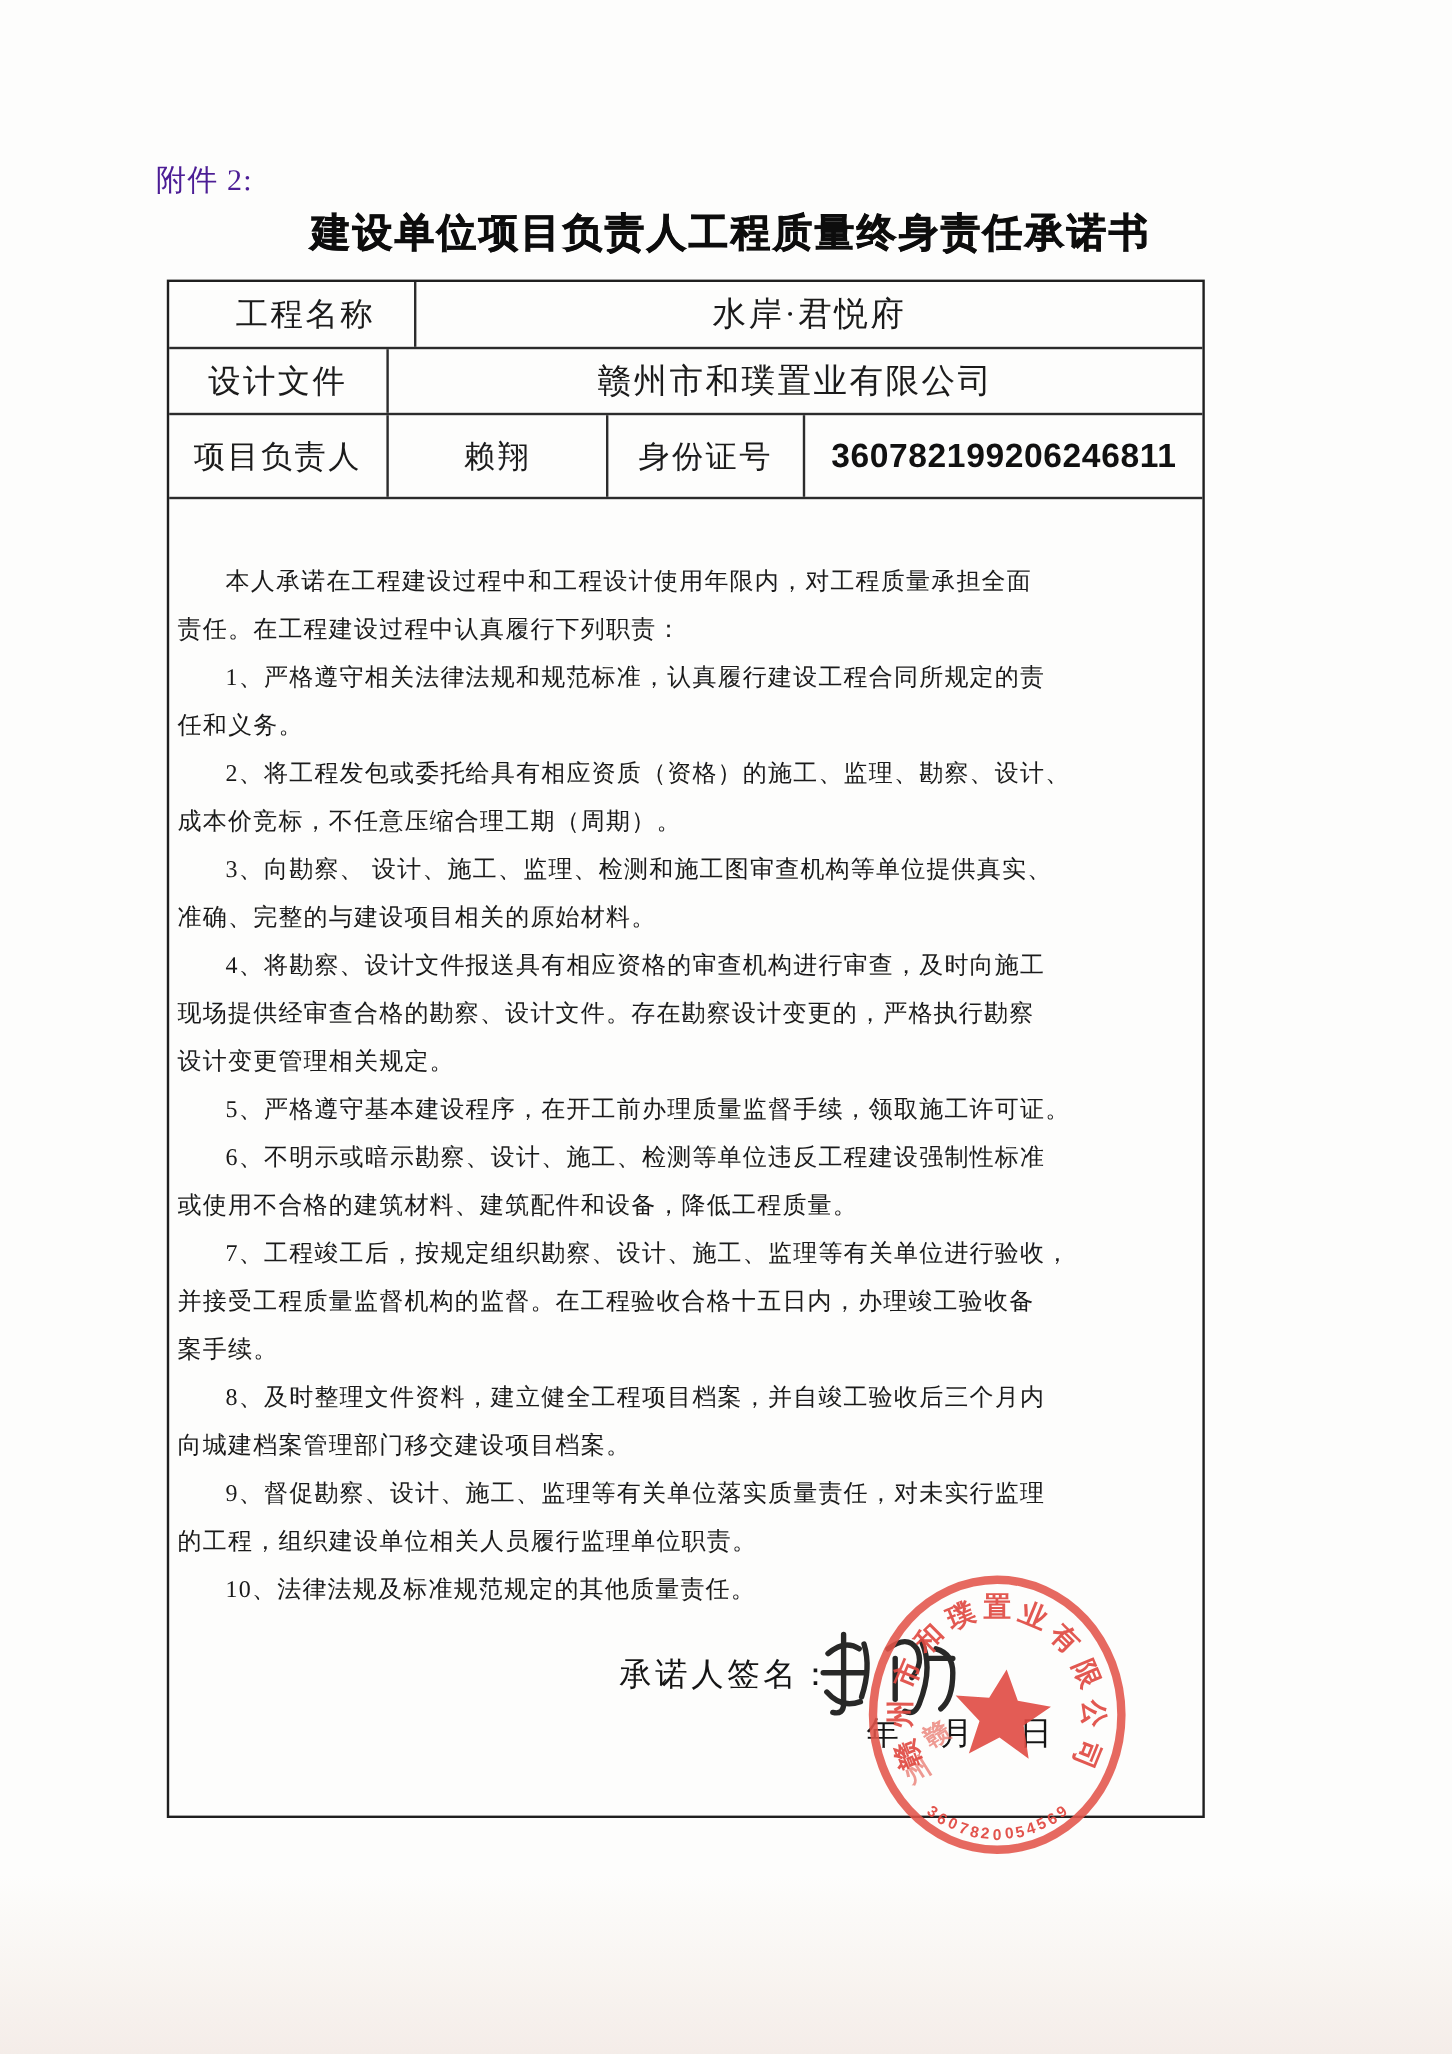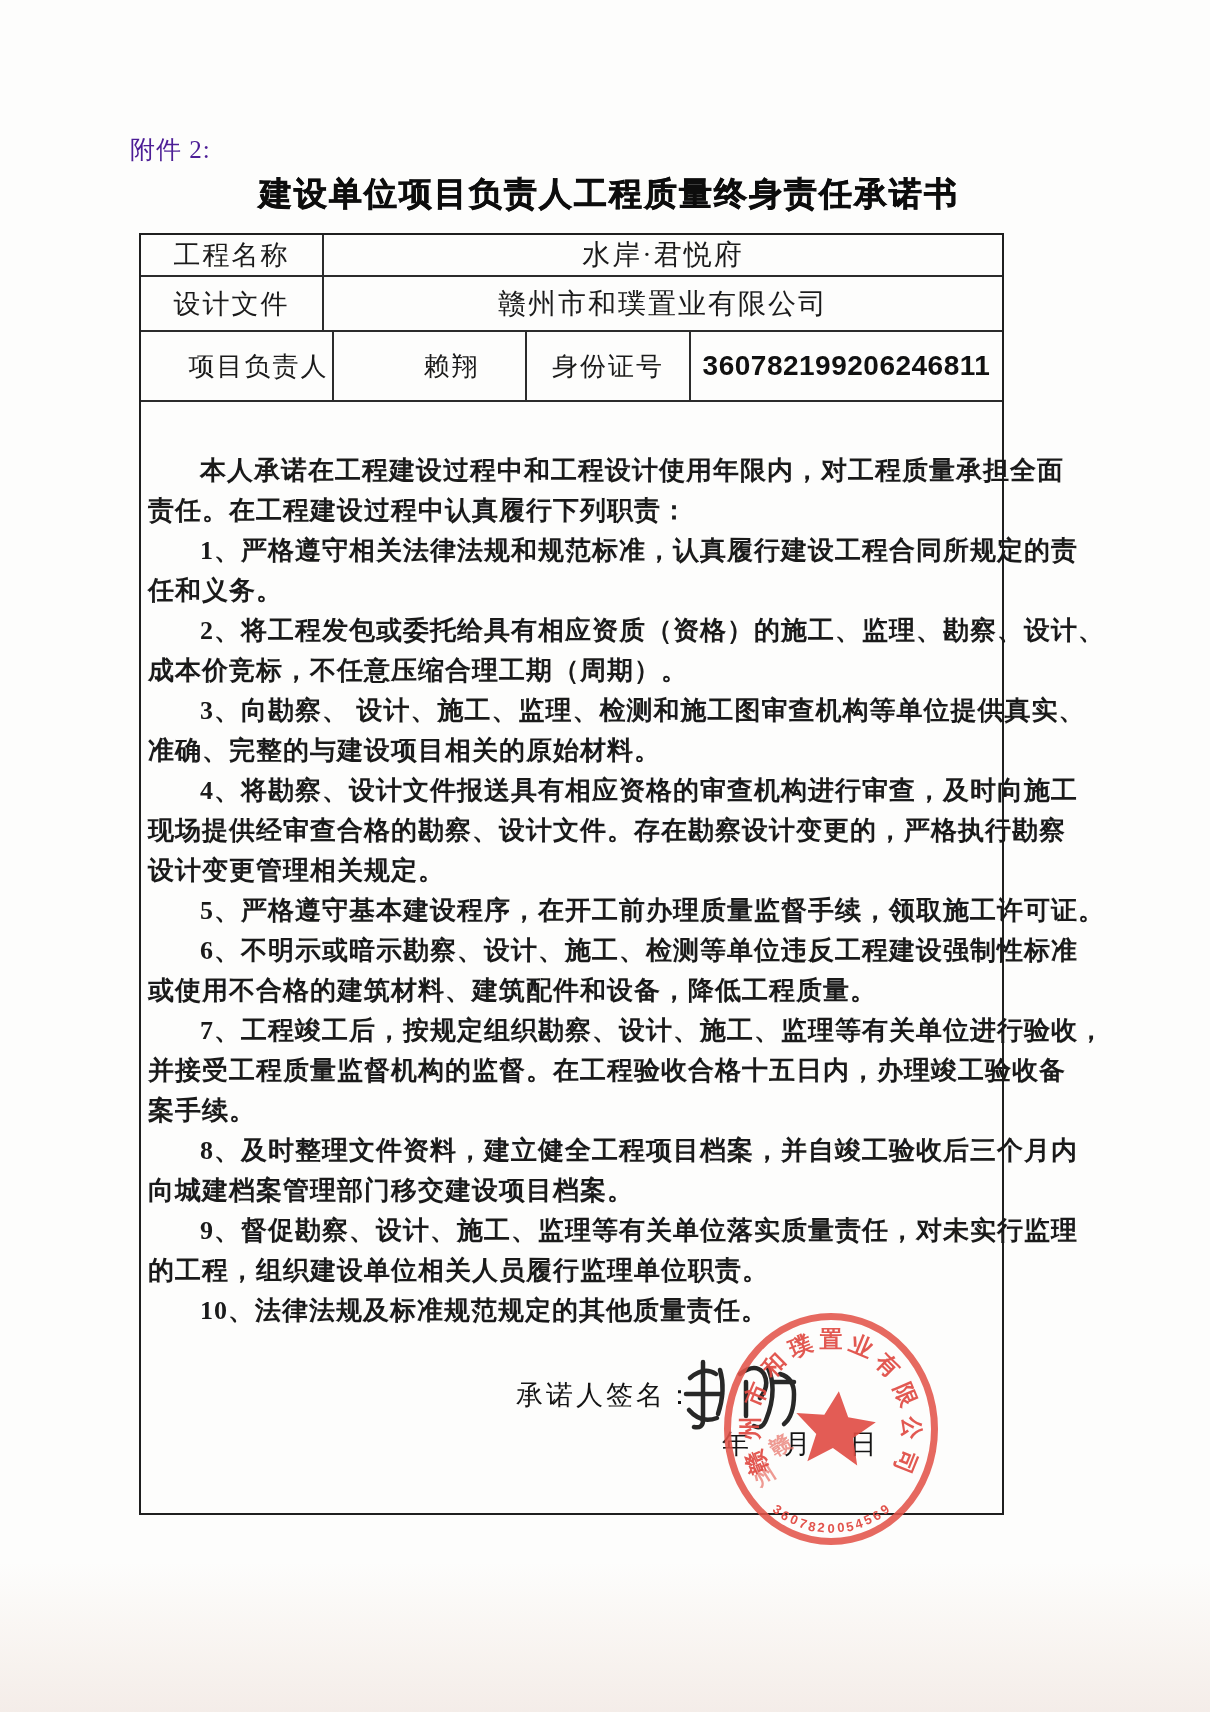--- a/index.html
+++ b/index.html
@@ -27,44 +27,43 @@
     font-weight:900; font-size:33px; letter-spacing:2px;
     color:#0d0d0d; white-space:nowrap;
     -webkit-text-stroke:.6px #0d0d0d;
   }
   .info-table {
     position:absolute; left:139px; top:233px; width:865px; height:1282px;
     border:2.5px solid #1f1f1f;
     background:transparent;
   }
   .trow { display:flex; width:100%; border-bottom:2px solid #2c2c2c; }
-  .trow.r1 { height:42px; }
+  .trow.r1 { height:56px;padding-left:23px; }
   .trow.r2 { height:55px; }
   .trow.r3 { height:70px; }
   .cell {
     display:flex; align-items:center; justify-content:center;
     border-right:2px solid #2c2c2c; height:100%;
     color:#1b1b1b;
   }
   .cell:last-child { border-right:none; }
   .c-label  { width:183px; font-size:27px; letter-spacing:2px; }
   .c-value  { flex:1; font-size:28px; letter-spacing:2px; }
-  .c-name   { width:149px; font-size:26px; letter-spacing:2px;margin-left:44px; }
+  .c-name   { width:183px; font-size:26px; letter-spacing:2px; }
   .c-idlbl  { width:164px; font-size:26px; letter-spacing:2px; }
   .c-idval  { flex:1; font-family:"Liberation Sans","DejaVu Sans",sans-serif;
               font-weight:bold; font-size:28px; letter-spacing:.5px; color:#111; }
   .body-cell {
     position:relative; width:100%; height:1096px;
     padding:49px 6px 0 7px;
   }
   .bline {
     height:40px; line-height:40px;
-    font-size:26px; letter-spacing:1px; color:#1a1a1a;
+    font-size:20px; letter-spacing:1px; color:#1a1a1a;
     white-space:nowrap;
-    font-weight:bold;
   }
   .bline.ind { text-indent:2em; }
   .sig-label {
     position:absolute; left:516px; top:1377px;
     font-size:27px; letter-spacing:3px; color:#151515;
   }
   .date-line {
     position:absolute; left:722px; top:1426px;
     font-size:27px; color:#151515; white-space:nowrap;
   }

